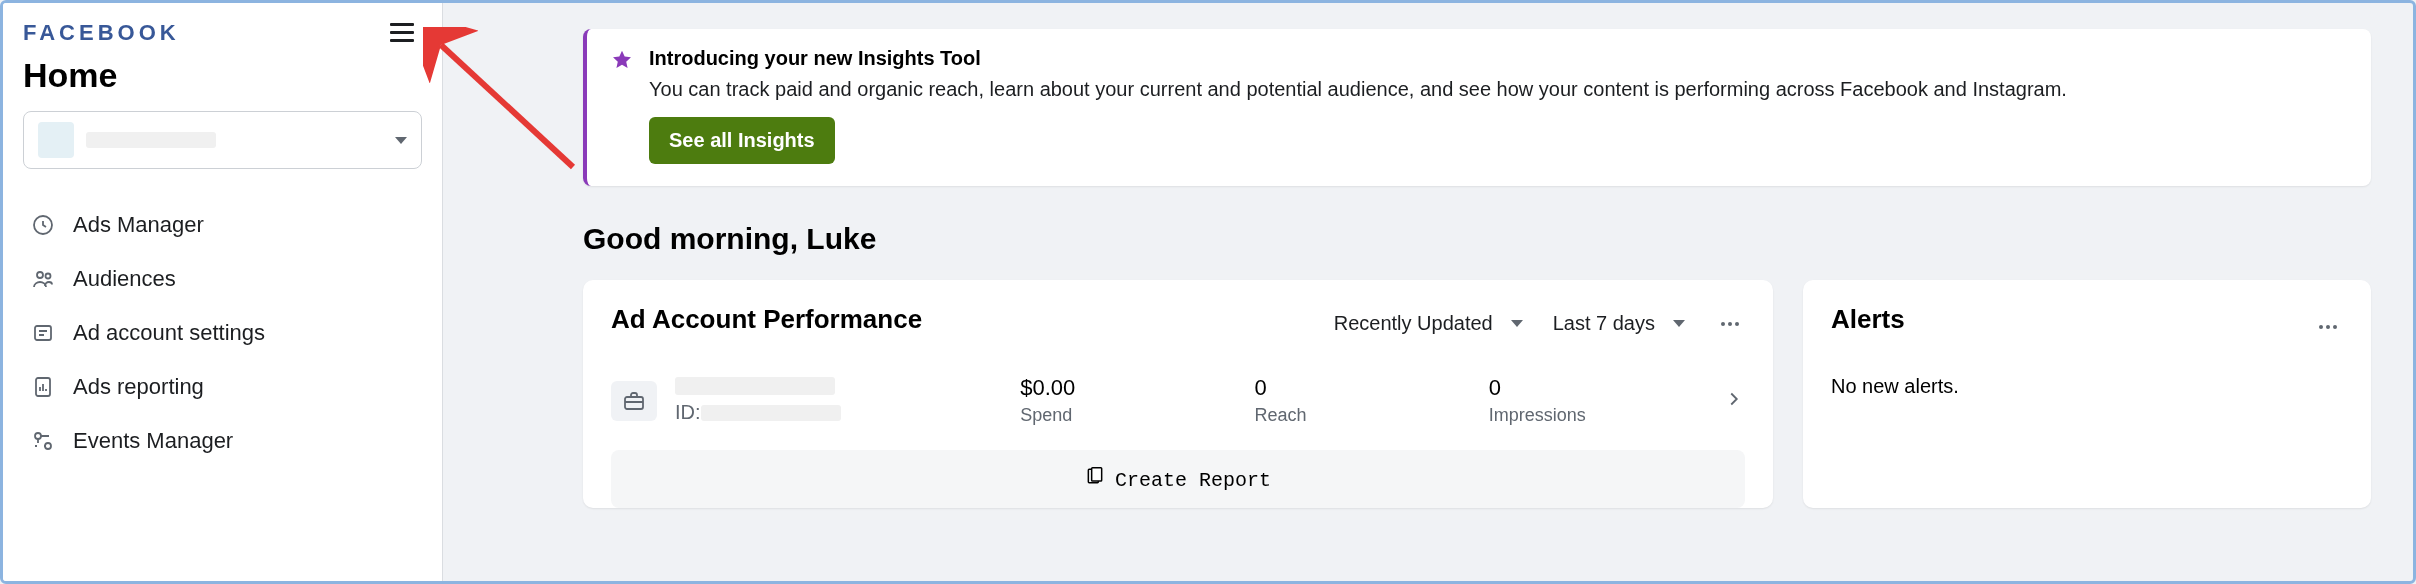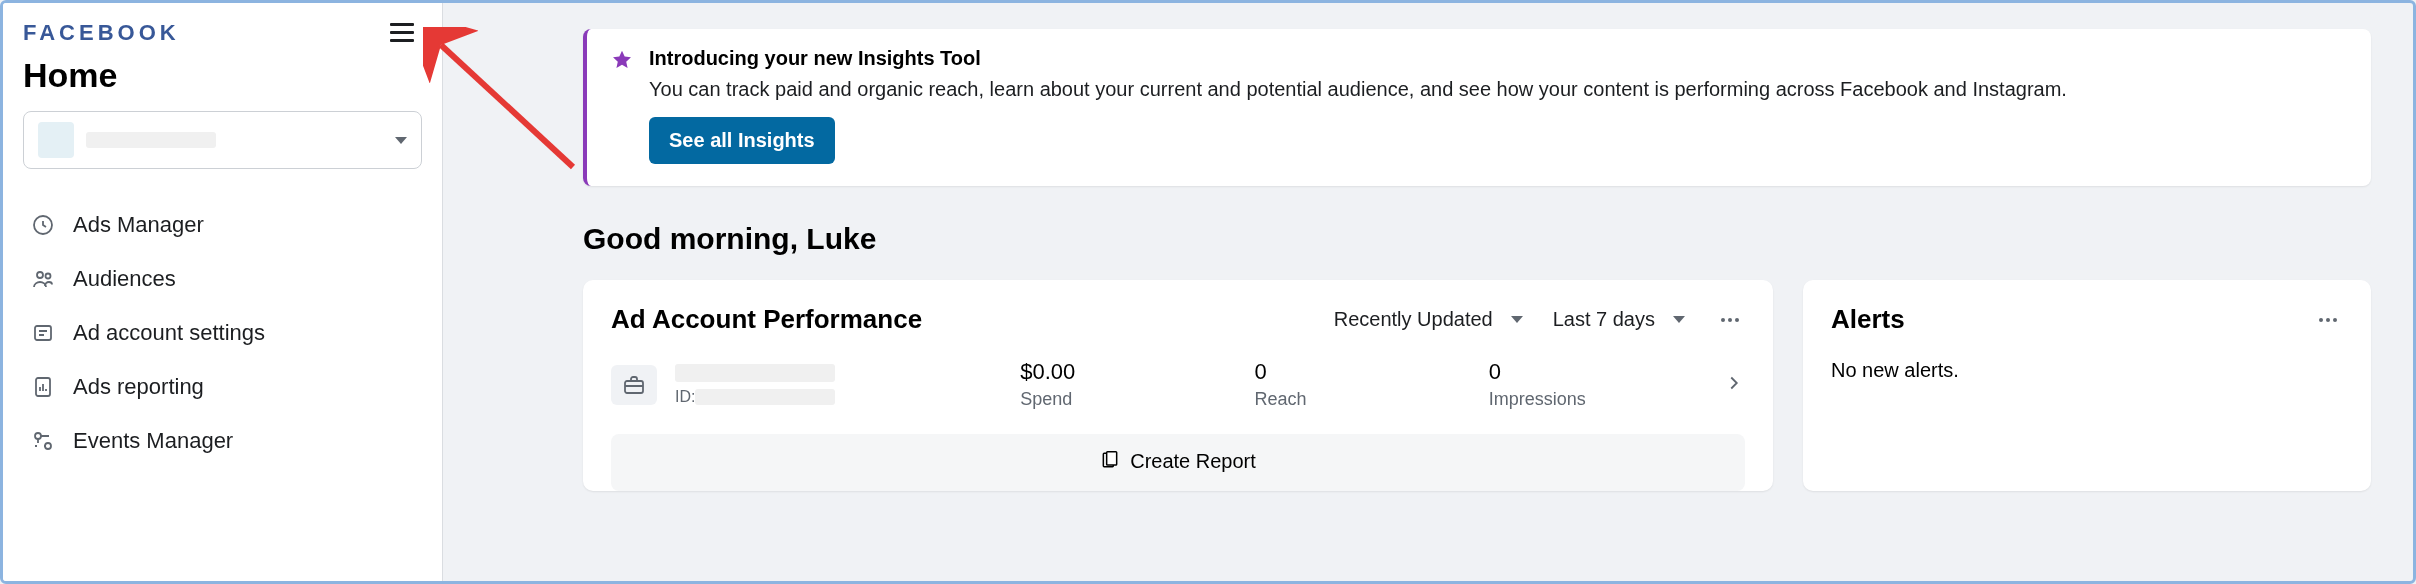--- a/index.html
+++ b/index.html
@@ -98,21 +98,21 @@
       border-radius: 8px;
       box-shadow: 0 1px 2px rgba(0,0,0,0.08);
       padding: 18px 24px 22px;
       display: flex;
       gap: 16px;
     }
     .star-icon { color: #8a3ab9; flex-shrink: 0; margin-top: 2px; }
     .banner-title { font-weight: 700; font-size: 20px; margin-bottom: 8px; }
     .banner-text { font-size: 20px; color: #1c1e21; margin-bottom: 16px; }
     .primary-btn {
-      background: #0369a1;
+      background: #4d7c0f;
       color: #fff;
       border: none;
       border-radius: 6px;
       padding: 12px 20px;
       font-size: 20px;
       font-weight: 600;
       cursor: pointer;
     }
     .greeting {
       font-size: 30px;
@@ -124,22 +124,22 @@
       background: #fff;
       border-radius: 10px;
       box-shadow: 0 1px 2px rgba(0,0,0,0.08);
       padding: 24px 28px 0;
     }
     .perf-card { flex: 1; max-width: 1190px; }
     .alerts-card { width: 570px; }
     .card-header {
       display: flex;
       justify-content: space-between;
-      align-items: center;
-      margin-bottom: 24px;
+      align-items: flex-end;
+      margin-bottom: 40px;
     }
     .card-title { font-size: 26px; font-weight: 700; }
     .card-controls { display: flex; align-items: center; gap: 30px; font-size: 20px; color: #1c1e21; }
     .dropdown-trigger { display: flex; align-items: center; gap: 18px; cursor: pointer; }
     .more-icon {
       display: flex; gap: 3px; cursor: pointer; padding: 6px;
     }
     .more-icon span { width: 4px; height: 4px; background: #606770; border-radius: 50%; }
     .perf-row {
       display: flex;
@@ -152,37 +152,38 @@
       width: 46px; height: 40px;
       background: #f0f2f5;
       border-radius: 6px;
       display: flex; align-items: center; justify-content: center;
       color: #606770;
     }
     .account-info { display: flex; flex-direction: column; gap: 6px; }
     .redact { background: #f0f0f0; border-radius: 3px; }
     .redact.name-r { width: 160px; height: 18px; }
     .redact.id-r { width: 140px; height: 16px; }
-    .id-line { display: flex; align-items: center; font-size: 16px; color: #606770; }
+    .id-line { display: flex; align-items: center; font-size: 20px; color: #606770; }
     .metric { display: flex; flex-direction: column; gap: 4px; width: 200px; }
     .metric-val { font-size: 22px; font-weight: 400; }
     .metric-label { font-size: 18px; color: #606770; }
     .chevron-right { color: #606770; margin-left: auto; cursor: pointer; }
     .create-report {
       margin: 0 0 0;
       background: #f5f6f7;
       border-radius: 8px;
       padding: 16px;
       text-align: center;
       font-size: 20px;
       display: flex;
-      align-items: flex-start;
+      align-items: flex-end;
       justify-content: center;
       gap: 10px;
       cursor: pointer;
+      font-family: Liberation Mono, monospace;
     }
     .alerts-body { font-size: 20px; margin-bottom: 28px; }
     .see-alerts-btn {
       background: #f5f6f7;
       border: none;
       border-radius: 8px;
       padding: 14px;
       width: 100%;
       font-size: 20px;
       display: flex;

